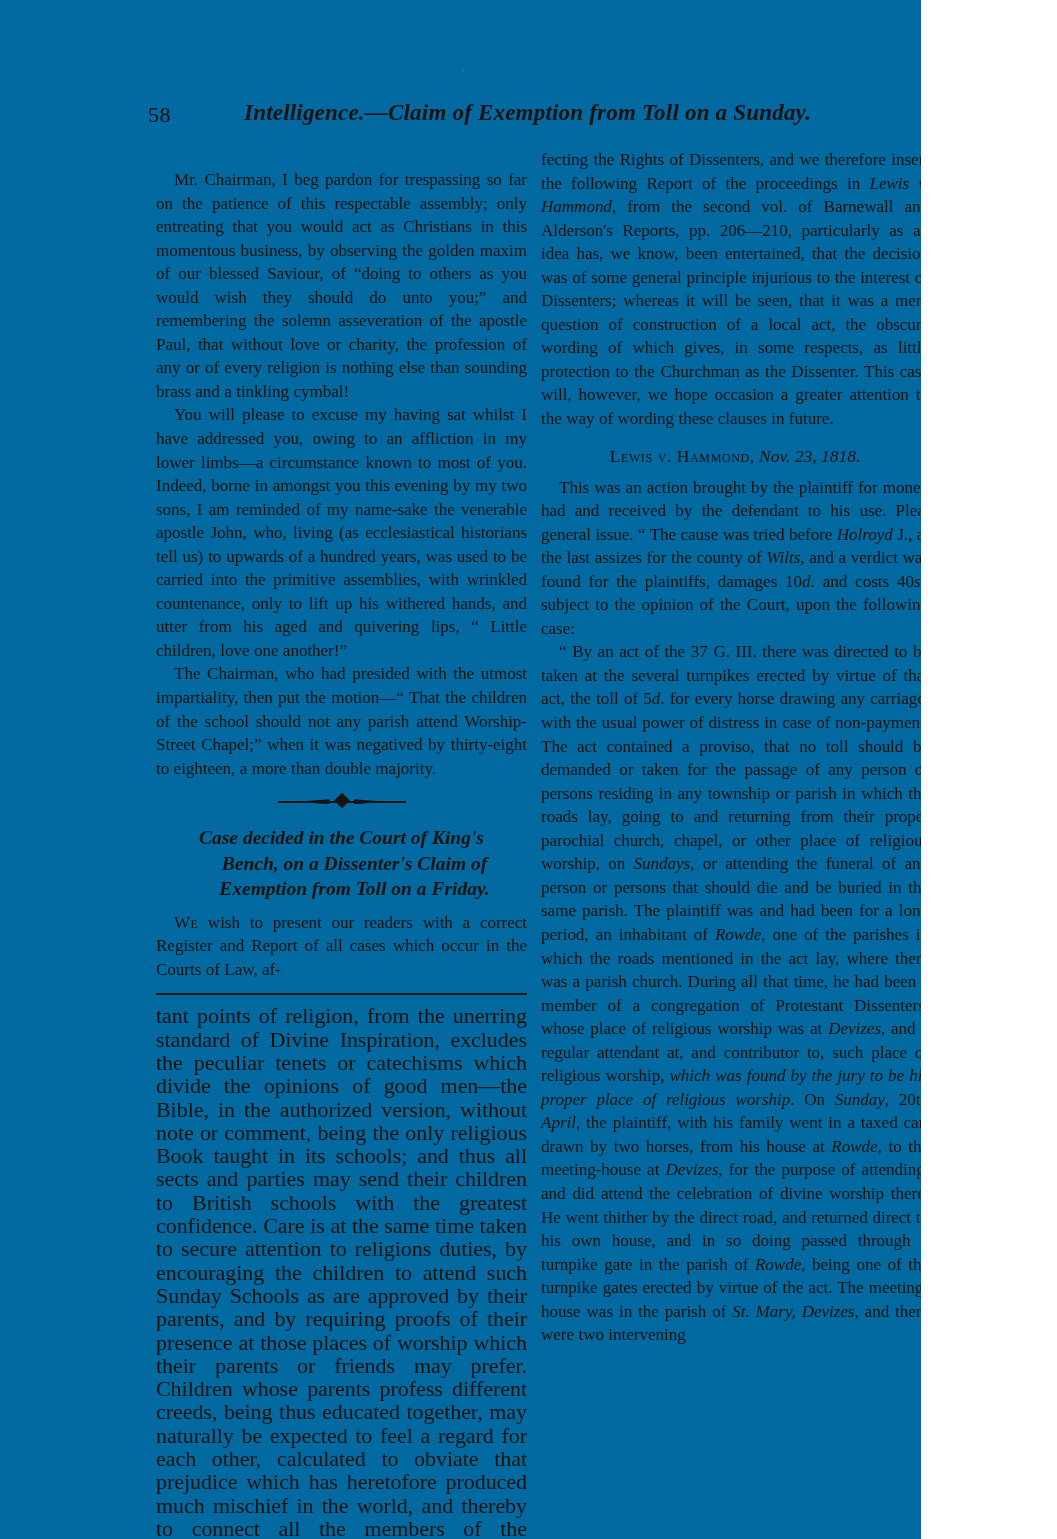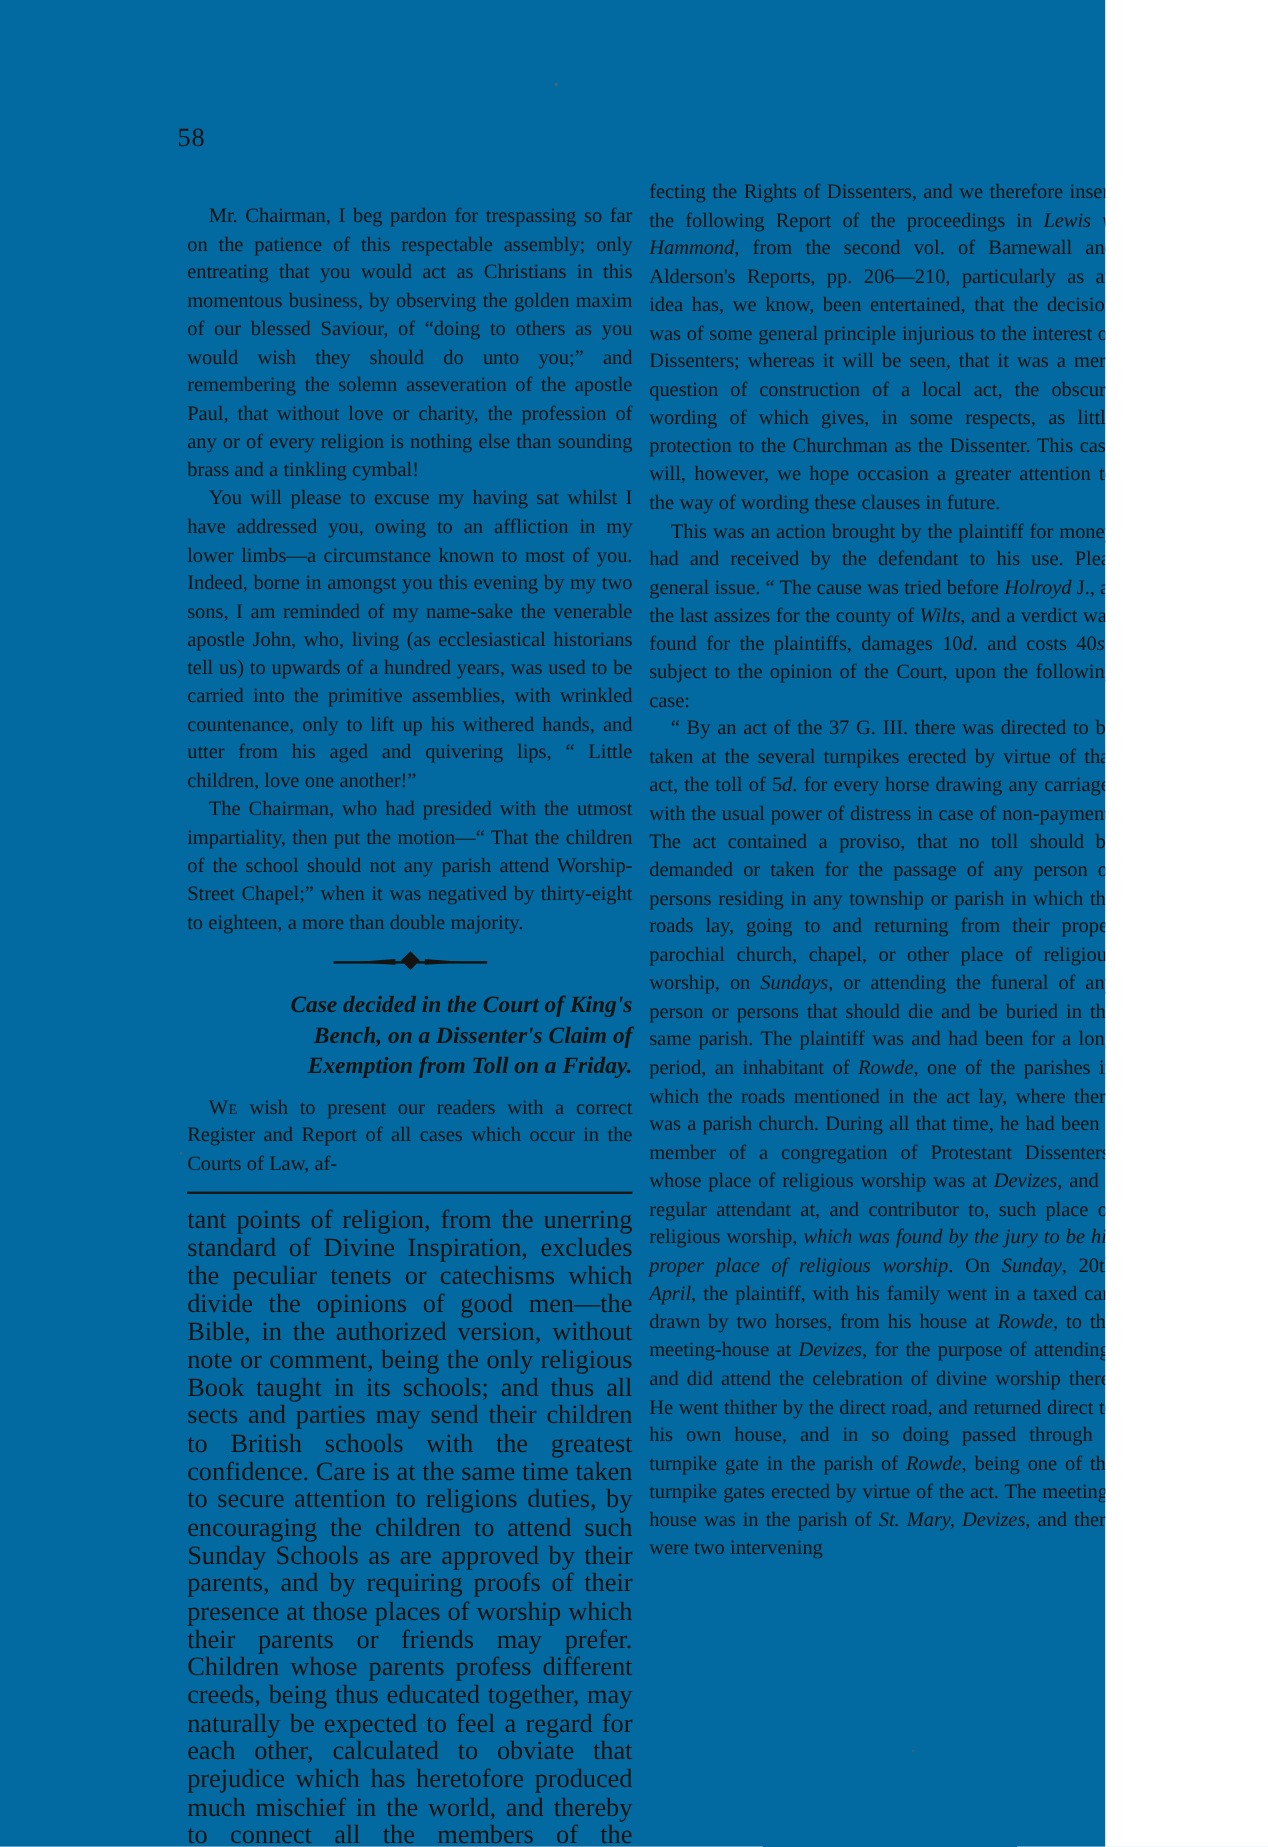--- a/index.html
+++ b/index.html
@@ -111,21 +111,21 @@
     clip-path: polygon(0 0, 100% 45%, 100% 55%, 0 100%);
   }
 
   
   .sec-head {
     margin: 10px 0 9px 0;
     font-size: 19.5px;
     line-height: 25.5px;
     font-style: italic;
     font-weight: 700;
-    text-align: right;
+    text-align: center;
     color: #15130f;
   }
   .sec-head .l1 { display: block; text-indent: 0; }
   .sec-head .l2,
   .sec-head .l3 { display: block; padding-left: 26px; }
 
   
   .case-head {
     margin: 13px 0 8px 0;
     text-align: center;
@@ -170,20 +170,21 @@
     opacity: 0.5;
   }
 </style>
 </head>
 <body>
 
 <div class="page">
 
   <div class="runhead">
     <span class="folio">58</span>
+    <span class="rh-title">Intelligence.—Claim of Exemption from Toll on a Sunday.</span>
   </div>
 
   <div class="col col-left">
 
     <p class="bodytext">Mr. Chairman, I beg pardon for trespassing so far on the patience of this respectable assembly; only entreating that you would act as Christians in this momentous business, by observing the golden maxim of our blessed Saviour, of “doing to others as you would wish they should do unto you;” and remembering the solemn asseveration of the apostle Paul, that without love or charity, the profession of any or of every religion is nothing else than sounding brass and a tinkling cymbal!</p>
 
     <p class="bodytext">You will please to excuse my having sat whilst I have addressed you, owing to an affliction in my lower limbs—a circumstance known to most of you. Indeed, borne in amongst you this evening by my two sons, I am reminded of my name-sake the venerable apostle John, who, living (as ecclesiastical historians tell us) to upwards of a hundred years, was used to be carried into the primitive assemblies, with wrinkled countenance, only to lift up his withered hands, and utter from his aged and quivering lips, “ Little children, love one another!”</p>
 
     <p class="bodytext">The Chairman, who had presided with the utmost impartiality, then put the motion—“ That the children of the school should not any parish attend Worship-Street Chapel;” when it was negatived by thirty-eight to eighteen, a more than double majority.</p>
 
@@ -206,20 +207,21 @@
 
     <div class="footnote">
       <p>tant points of religion, from the unerring standard of Divine Inspiration, excludes the peculiar tenets or catechisms which divide the opinions of good men—the Bible, in the authorized version, without note or comment, being the only religious Book taught in its schools; and thus all sects and parties may send their children to British schools with the greatest confidence. Care is at the same time taken to secure attention to religions duties, by encouraging the children to attend such Sunday Schools as are approved by their parents, and by requiring proofs of their presence at those places of worship which their parents or friends may prefer. Children whose parents profess different creeds, being thus educated together, may naturally be expected to feel a regard for each other, calculated to obviate that prejudice which has heretofore produced much mischief in the world, and thereby to connect all the members of the community by the bonds of Christian charity!”</p>
     </div>
   </div>
 
   <div class="col col-right">
 
     <p class="bodytext noindent"><span>fecting the Rights of Dissenters, and we therefore insert the following Report of the proceedings in </span><i>Lewis v. Hammond</i><span>, from the second vol. of Barnewall and Alderson's Reports, pp. 206—210, particularly as an idea has, we know, been entertained, that the decision was of some general principle injurious to the interest of Dissenters; whereas it will be seen, that it was a mere question of construction of a local act, the obscure wording of which gives, in some respects, as little protection to the Churchman as the Dissenter. This case will, however, we hope occasion a greater attention to the way of wording these clauses in future.</span></p>
 
+    <div class="case-head"><span class="sc">Lewis v. Hammond,</span><span class="dt"> Nov. 23, 1818.</span></div>
 
     <p class="bodytext"><span>This was an action brought by the plaintiff for money had and received by the defendant to his use. Plea, general issue. “ The cause was tried before </span><i>Holroyd</i><span> J., at the last assizes for the county of </span><i>Wilts</i><span>, and a verdict was found for the plaintiffs, damages 10</span><i>d</i><span>. and costs 40</span><i>s</i><span>., subject to the opinion of the Court, upon the following case:</span></p>
 
     <p class="bodytext"><span>“ By an act of the 37 G. III. there was directed to be taken at the several turnpikes erected by virtue of that act, the toll of 5</span><i>d</i><span>. for every horse drawing any carriage, with the usual power of distress in case of non-payment. The act contained a proviso, that no toll should be demanded or taken for the passage of any person or persons residing in any township or parish in which the roads lay, going to and returning from their proper parochial church, chapel, or other place of religious worship, on </span><i>Sundays</i><span>, or attending the funeral of any person or persons that should die and be buried in the same parish. The plaintiff was and had been for a long period, an inhabitant of </span><i>Rowde</i><span>, one of the parishes in which the roads mentioned in the act lay, where there was a parish church. During all that time, he had been a member of a congregation of Protestant Dissenters, whose place of religious worship was at </span><i>Devizes</i><span>, and a regular attendant at, and contributor to, such place of religious worship, </span><i>which was found by the jury to be his proper place of religious worship</i><span>. On </span><i>Sunday</i><span>, 20th </span><i>April</i><span>, the plaintiff, with his family went in a taxed cart drawn by two horses, from his house at </span><i>Rowde</i><span>, to the meeting-house at </span><i>Devizes</i><span>, for the purpose of attending, and did attend the celebration of divine worship there. He went thither by the direct road, and returned direct to his own house, and in so doing passed through a turnpike gate in the parish of </span><i>Rowde</i><span>, being one of the turnpike gates erected by virtue of the act. The meeting-house was in the parish of </span><i>St. Mary, Devizes</i><span>, and there were two intervening</span></p>
   </div>
 
   <span class="speck" style="left:462px;top:69px;width:3px;height:3px;"></span>
   <span class="speck" style="left:945px;top:120px;width:3px;height:3px;"></span>
   <span class="speck" style="left:938px;top:1457px;width:3px;height:3px;"></span>
   <span class="speck" style="left:760px;top:1458px;width:2px;height:2px;"></span>

